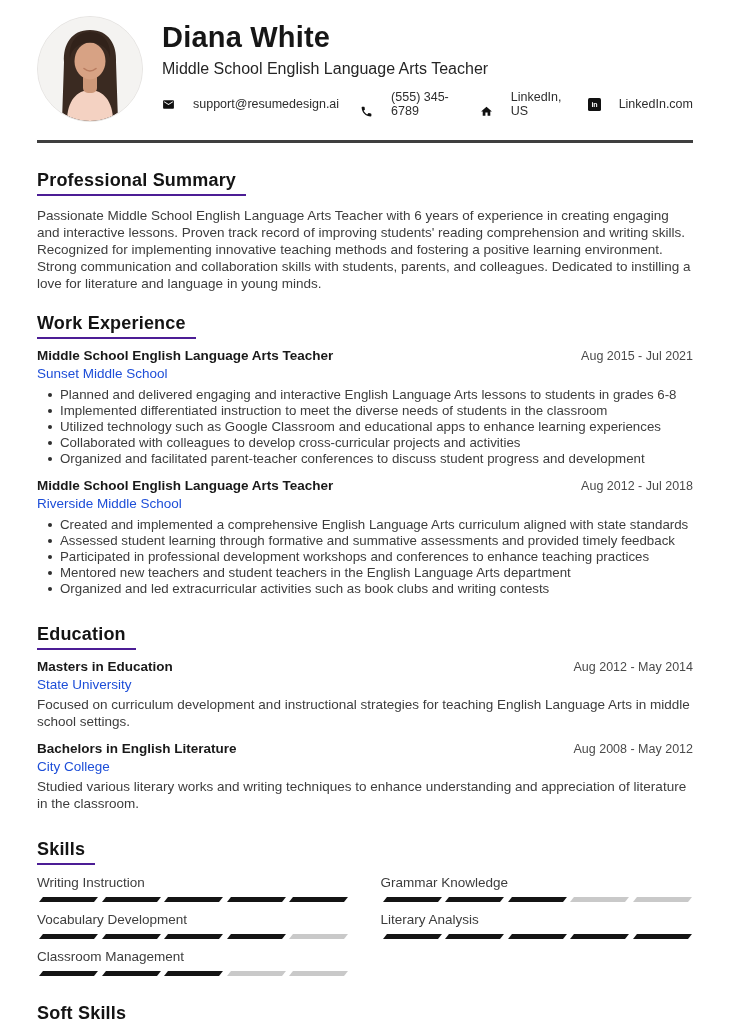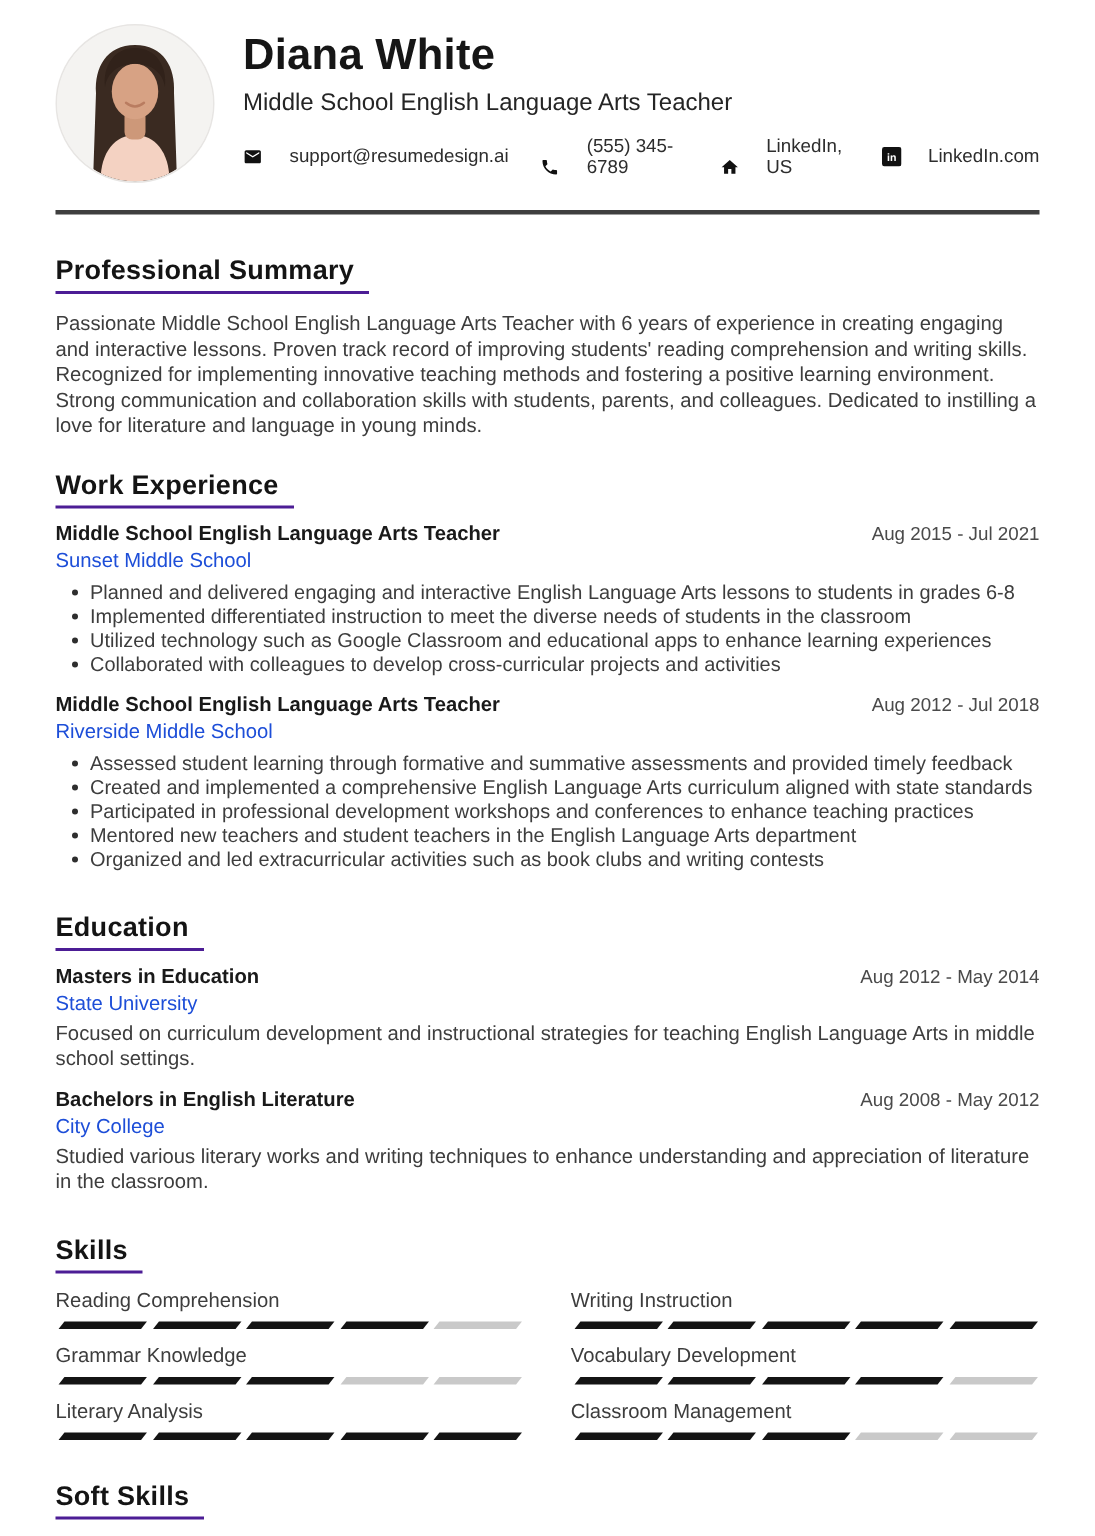--- a/index.html
+++ b/index.html
@@ -138,32 +138,33 @@
       <div class="entry-head first">
         <span class="entry-title">Middle School English Language Arts Teacher</span>
         <span class="entry-date">Aug 2015 - Jul 2021</span>
       </div>
       <div class="entry-sub">Sunset Middle School</div>
       <ul class="bullets">
         <li>Planned and delivered engaging and interactive English Language Arts lessons to students in grades 6-8</li>
         <li>Implemented differentiated instruction to meet the diverse needs of students in the classroom</li>
         <li>Utilized technology such as Google Classroom and educational apps to enhance learning experiences</li>
         <li>Collaborated with colleagues to develop cross-curricular projects and activities</li>
+        <li>Organized and facilitated parent-teacher conferences to discuss student progress and development</li>
       </ul>
     </div>
 
     <div>
       <div class="entry-head next">
         <span class="entry-title">Middle School English Language Arts Teacher</span>
         <span class="entry-date">Aug 2012 - Jul 2018</span>
       </div>
       <div class="entry-sub">Riverside Middle School</div>
       <ul class="bullets">
+        <li>Created and implemented a comprehensive English Language Arts curriculum aligned with state standards</li>
         <li>Assessed student learning through formative and summative assessments and provided timely feedback</li>
-        <li>Created and implemented a comprehensive English Language Arts curriculum aligned with state standards</li>
         <li>Participated in professional development workshops and conferences to enhance teaching practices</li>
         <li>Mentored new teachers and student teachers in the English Language Arts department</li>
         <li>Organized and led extracurricular activities such as book clubs and writing contests</li>
       </ul>
     </div>
   </div>
 
   <div class="section">
     <h2 class="sec-heading">Education</h2>
 
@@ -183,30 +184,20 @@
       </div>
       <div class="entry-sub">City College</div>
       <p class="entry-desc">Studied various literary works and writing techniques to enhance understanding and appreciation of literature in the classroom.</p>
     </div>
   </div>
 
   <div class="section">
     <h2 class="sec-heading">Skills</h2>
     <div class="skills-grid">
       <div>
-        <div class="skill-label">Reading Comprehension</div>
-        <div class="bar">
-            <span class="seg filled"></span>
-            <span class="seg filled"></span>
-            <span class="seg filled"></span>
-            <span class="seg filled"></span>
-            <span class="seg"></span>
-          </div>
-      </div>
-      <div>
         <div class="skill-label">Writing Instruction</div>
         <div class="bar">
             <span class="seg filled"></span>
             <span class="seg filled"></span>
             <span class="seg filled"></span>
             <span class="seg filled"></span>
             <span class="seg filled"></span>
           </div>
       </div>
       <div>

